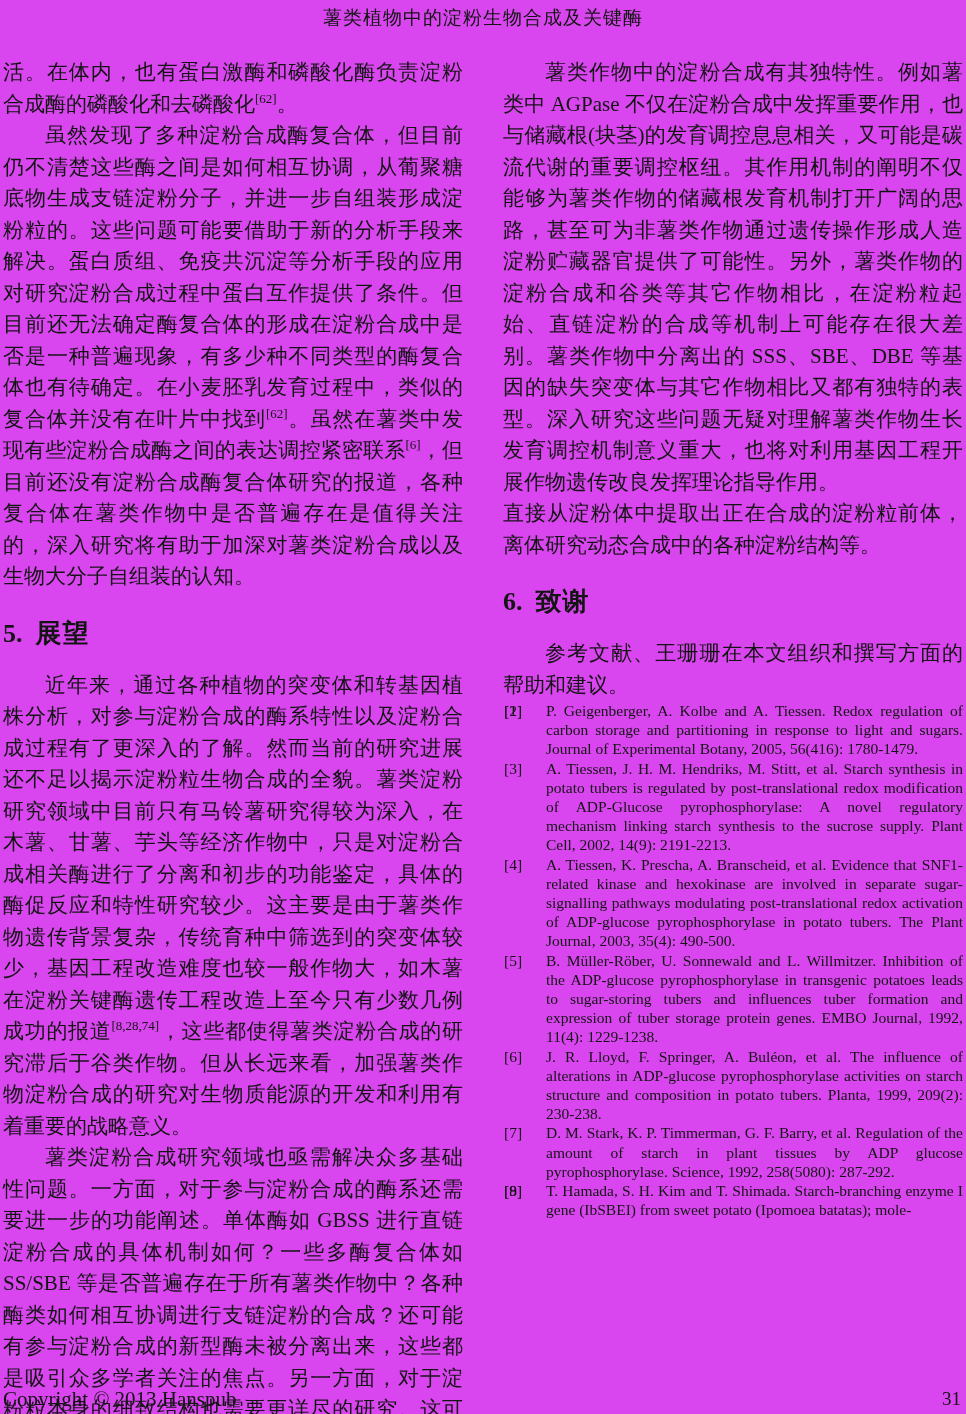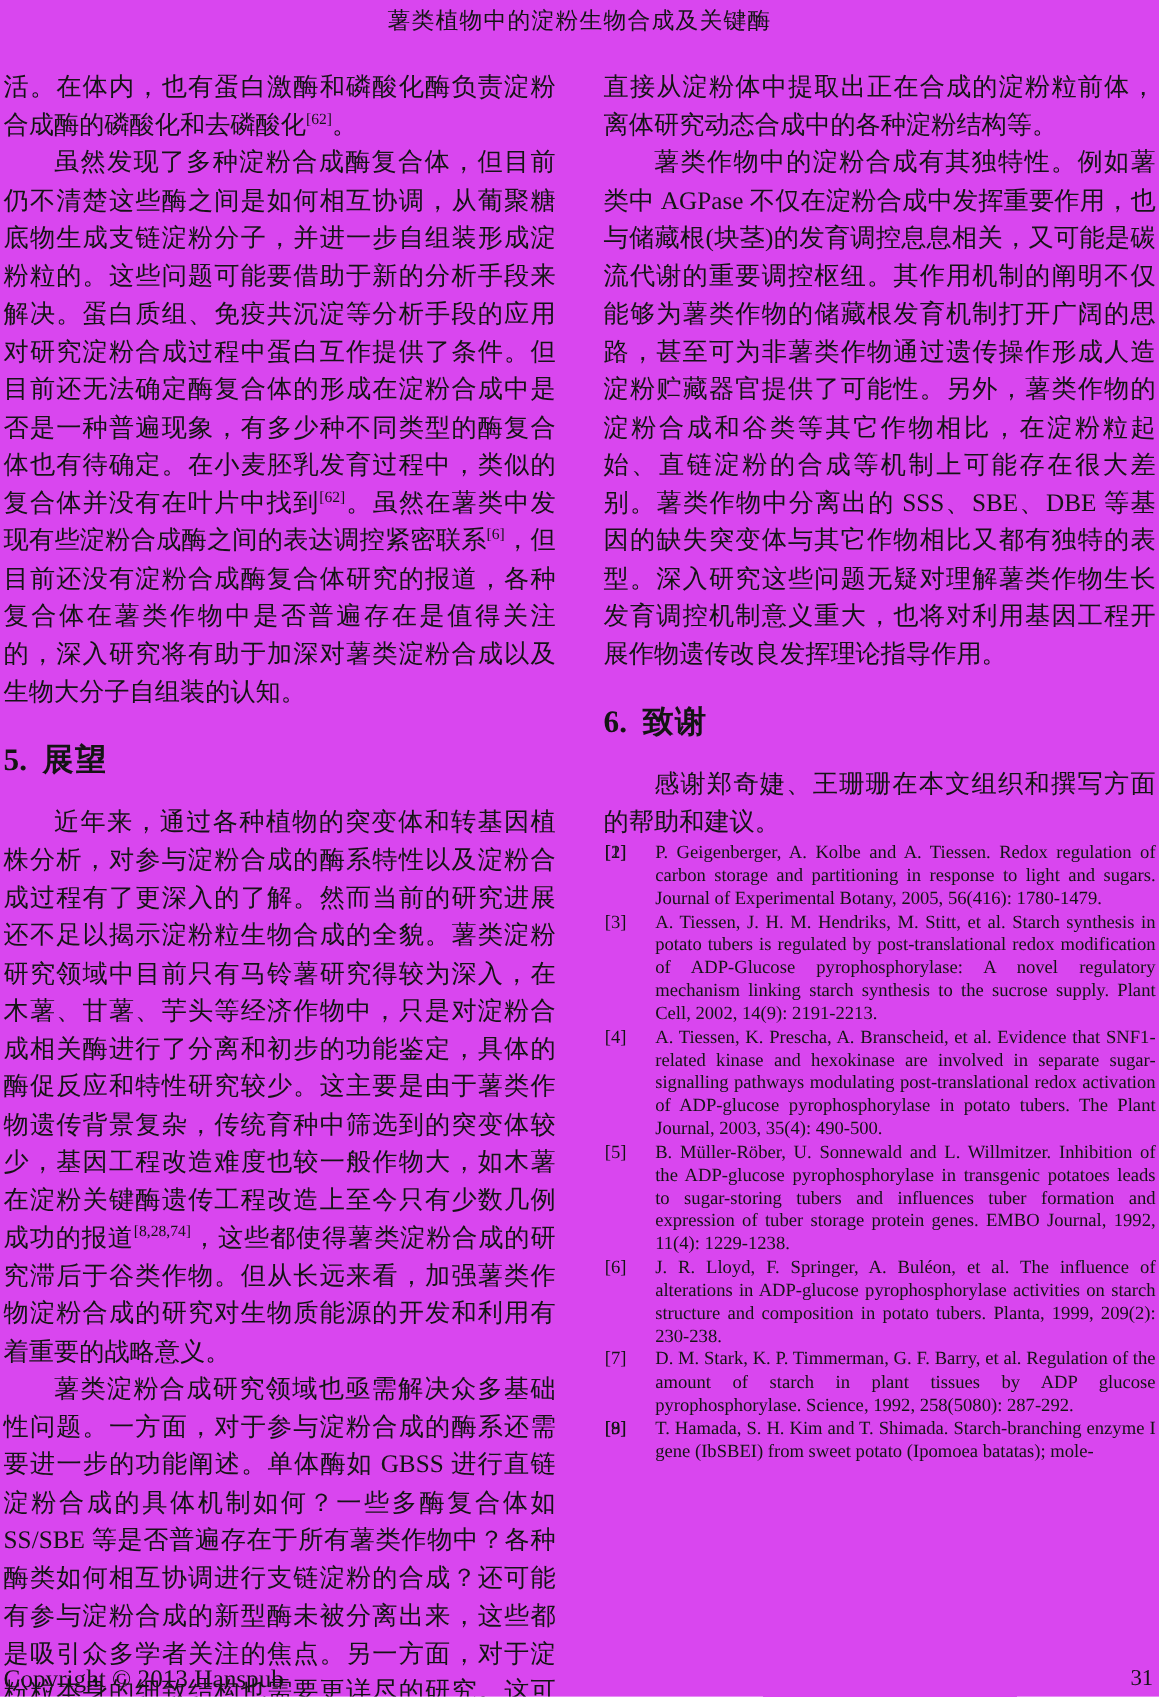--- a/index.html
+++ b/index.html
@@ -97,27 +97,27 @@
     <p class="body"><span>虽然发现了多种淀粉合成酶复合体，但目前仍不清楚这些酶之间是如何相互协调，从葡聚糖底物生成支链淀粉分子，并进一步自组装形成淀粉粒的。这些问题可能要借助于新的分析手段来解决。蛋白质组、免疫共沉淀等分析手段的应用对研究淀粉合成过程中蛋白互作提供了条件。但目前还无法确定酶复合体的形成在淀粉合成中是否是一种普遍现象，有多少种不同类型的酶复合体也有待确定。在小麦胚乳发育过程中，类似的复合体并没有在叶片中找到</span><sup class="cite">[62]</sup><span>。虽然在薯类中发现有些淀粉合成酶之间的表达调控紧密联系</span><sup class="cite">[6]</sup><span>，但目前还没有淀粉合成酶复合体研究的报道，各种复合体在薯类作物中是否普遍存在是值得关注的，深入研究将有助于加深对薯类淀粉合成以及生物大分子自组装的认知。</span></p>
 
     <h2 class="sec"><span class="sec-num">5.</span><span class="sec-label">展望</span></h2>
 
     <p class="body"><span>近年来，通过各种植物的突变体和转基因植株分析，对参与淀粉合成的酶系特性以及淀粉合成过程有了更深入的了解。然而当前的研究进展还不足以揭示淀粉粒生物合成的全貌。薯类淀粉研究领域中目前只有马铃薯研究得较为深入，在木薯、甘薯、芋头等经济作物中，只是对淀粉合成相关酶进行了分离和初步的功能鉴定，具体的酶促反应和特性研究较少。这主要是由于薯类作物遗传背景复杂，传统育种中筛选到的突变体较少，基因工程改造难度也较一般作物大，如木薯在淀粉关键酶遗传工程改造上至今只有少数几例成功的报道</span><sup class="cite">[8,28,74]</sup><span>，这些都使得薯类淀粉合成的研究滞后于谷类作物。但从长远来看，加强薯类作物淀粉合成的研究对生物质能源的开发和利用有着重要的战略意义。</span></p>
 
     <p class="body fill-last"><span>薯类淀粉合成研究领域也亟需解决众多基础性问题。一方面，对于参与淀粉合成的酶系还需要进一步的功能阐述。单体酶如 GBSS 进行直链淀粉合成的具体机制如何？一些多酶复合体如 SS/SBE 等是否普遍存在于所有薯类作物中？各种酶类如何相互协调进行支链淀粉的合成？还可能有参与淀粉合成的新型酶未被分离出来，这些都是吸引众多学者关注的焦点。另一方面，对于淀粉粒本身的细致结构也需要更详尽的研究。这可能需要借助新的技术手段，例如</span></p>
   </section>
 
   <section class="col col-right">
+    <p class="body"><span>薯类作物中的淀粉合成有其独特性。例如薯类中 AGPase 不仅在淀粉合成中发挥重要作用，也与储藏根(块茎)的发育调控息息相关，又可能是碳流代谢的重要调控枢纽。其作用机制的阐明不仅能够为薯类作物的储藏根发育机制打开广阔的思路，甚至可为非薯类作物通过遗传操作形成人造淀粉贮藏器官提供了可能性。另外，薯类作物的淀粉合成和谷类等其它作物相比，在淀粉粒起始、直链淀粉的合成等机制上可能存在很大差别。薯类作物中分离出的 SSS、SBE、DBE 等基因的缺失突变体与其它作物相比又都有独特的表型。深入研究这些问题无疑对理解薯类作物生长发育调控机制意义重大，也将对利用基因工程开展作物遗传改良发挥理论指导作用。</span></p>
+
     <p class="body cont"><span>直接从淀粉体中提取出正在合成的淀粉粒前体，离体研究动态合成中的各种淀粉结构等。</span></p>
-
-    <p class="body"><span>薯类作物中的淀粉合成有其独特性。例如薯类中 AGPase 不仅在淀粉合成中发挥重要作用，也与储藏根(块茎)的发育调控息息相关，又可能是碳流代谢的重要调控枢纽。其作用机制的阐明不仅能够为薯类作物的储藏根发育机制打开广阔的思路，甚至可为非薯类作物通过遗传操作形成人造淀粉贮藏器官提供了可能性。另外，薯类作物的淀粉合成和谷类等其它作物相比，在淀粉粒起始、直链淀粉的合成等机制上可能存在很大差别。薯类作物中分离出的 SSS、SBE、DBE 等基因的缺失突变体与其它作物相比又都有独特的表型。深入研究这些问题无疑对理解薯类作物生长发育调控机制意义重大，也将对利用基因工程开展作物遗传改良发挥理论指导作用。</span></p>
 
     <h2 class="sec"><span class="sec-num">6.</span><span class="sec-label">致谢</span></h2>
 
-    <p class="body"><span>感谢郑奇婕、王珊珊在本文组织和撰写方面的帮助和建议。</span></p>
+    <p class="body"><span>参考文献、王珊珊在本文组织和撰写方面的帮助和建议。</span></p>
 
 
     <ol class="refs">
       <li class="ref"><span class="ref-num">[1]</span></li>
       <li class="ref"><span class="ref-num">[2]</span><span class="ref-text">P. Geigenberger, A. Kolbe and A. Tiessen. Redox regulation of carbon storage and partitioning in response to light and sugars. Journal of Experimental Botany, 2005, 56(416): 1780-1479.</span></li>
       <li class="ref"><span class="ref-num">[3]</span><span class="ref-text">A. Tiessen, J. H. M. Hendriks, M. Stitt, et al. Starch synthesis in potato tubers is regulated by post-translational redox modification of ADP-Glucose pyrophosphorylase: A novel regulatory mechanism linking starch synthesis to the sucrose supply. Plant Cell, 2002, 14(9): 2191-2213.</span></li>
       <li class="ref"><span class="ref-num">[4]</span><span class="ref-text">A. Tiessen, K. Prescha, A. Branscheid, et al. Evidence that SNF1-related kinase and hexokinase are involved in separate sugar-signalling pathways modulating post-translational redox activation of ADP-glucose pyrophosphorylase in potato tubers. The Plant Journal, 2003, 35(4): 490-500.</span></li>
       <li class="ref"><span class="ref-num">[5]</span><span class="ref-text">B. Müller-Röber, U. Sonnewald and L. Willmitzer. Inhibition of the ADP-glucose pyrophosphorylase in transgenic potatoes leads to sugar-storing tubers and influences tuber formation and expression of tuber storage protein genes. EMBO Journal, 1992, 11(4): 1229-1238.</span></li>
       <li class="ref"><span class="ref-num">[6]</span><span class="ref-text">J. R. Lloyd, F. Springer, A. Buléon, et al. The influence of alterations in ADP-glucose pyrophosphorylase activities on starch structure and composition in potato tubers. Planta, 1999, 209(2): 230-238.</span></li>
       <li class="ref"><span class="ref-num">[7]</span><span class="ref-text">D. M. Stark, K. P. Timmerman, G. F. Barry, et al. Regulation of the amount of starch in plant tissues by ADP glucose pyrophosphorylase. Science, 1992, 258(5080): 287-292.</span></li>

